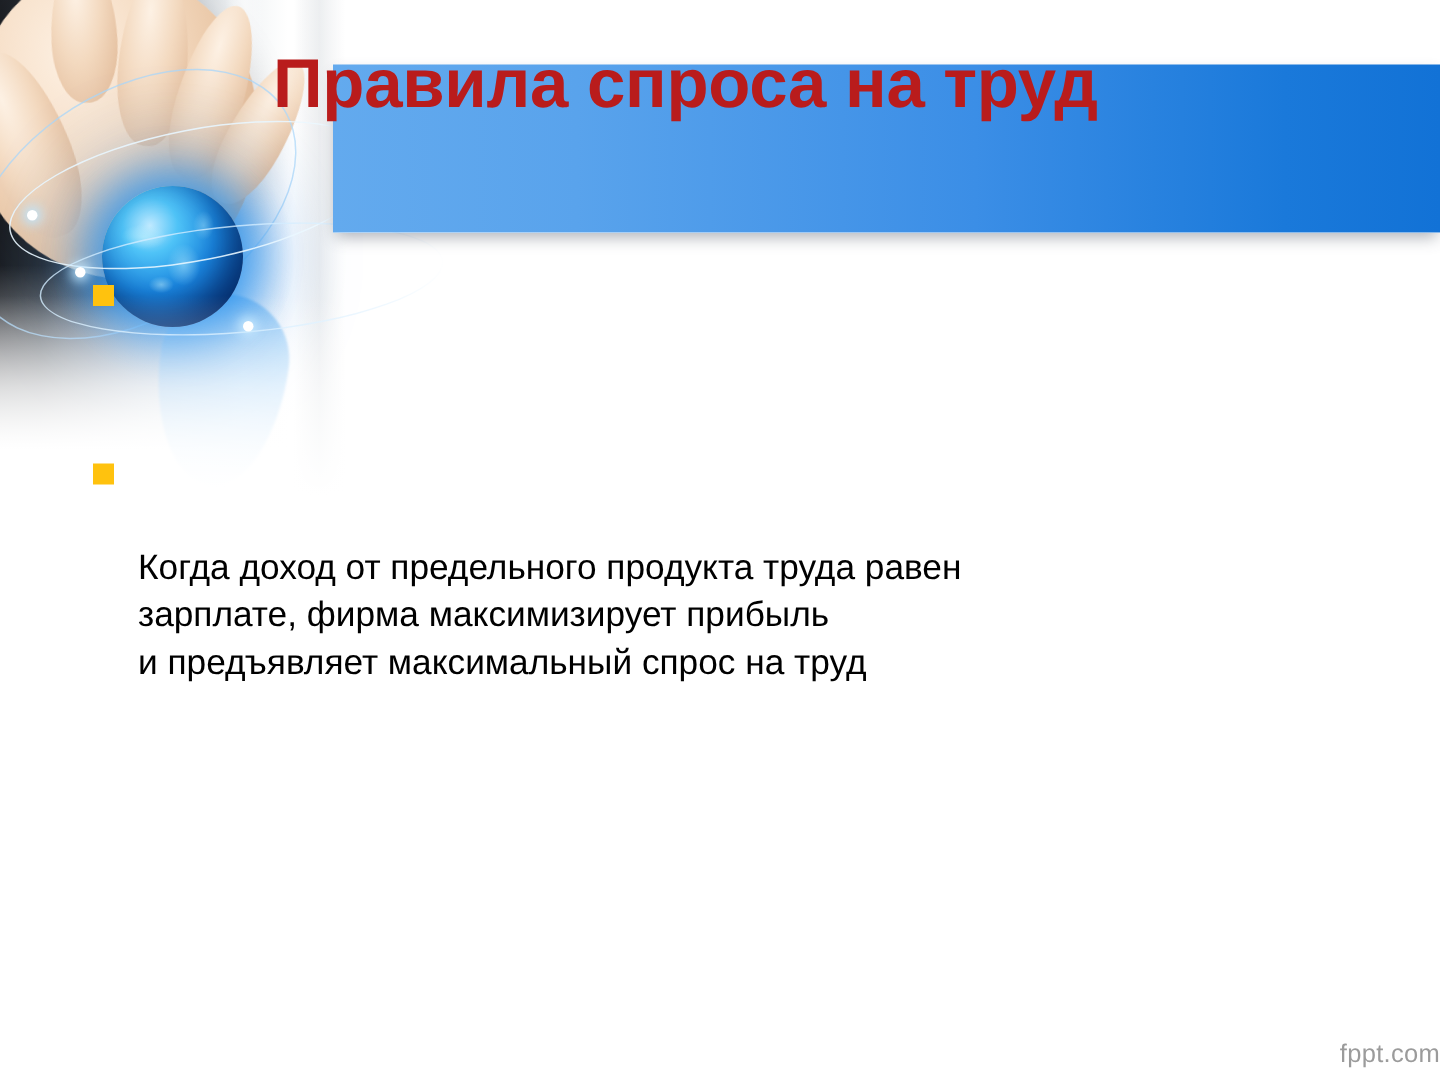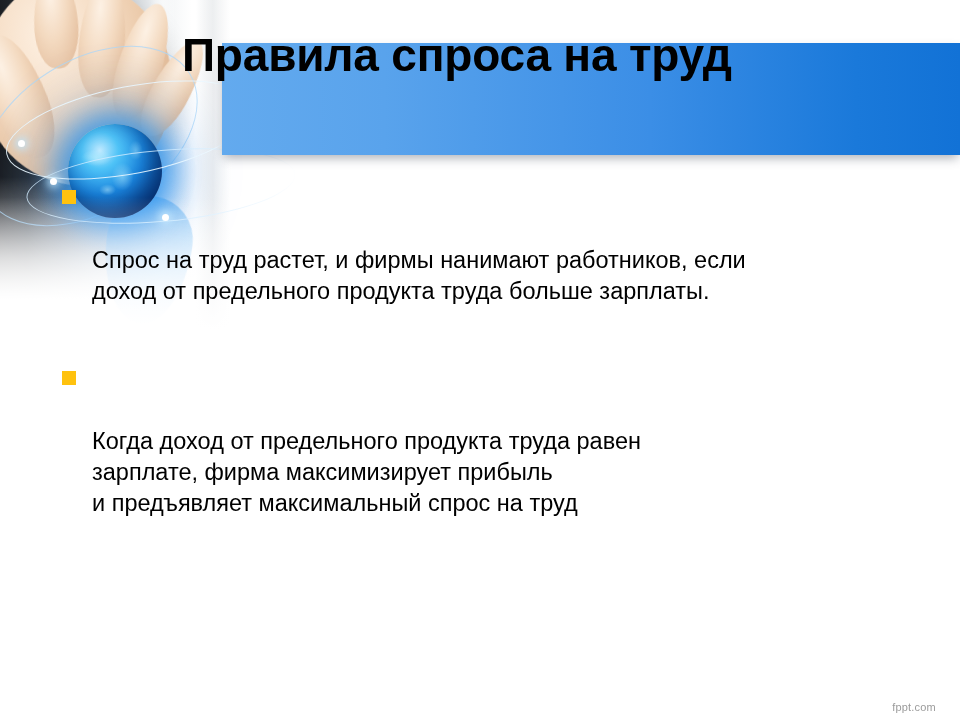--- a/index.html
+++ b/index.html
@@ -165,21 +165,21 @@
     background: linear-gradient(to right, #63aaee 0%, #59a3ec 22%, #3b8ee6 58%, #1a79da 86%, #1272d6 100%);
     box-shadow: 0 5px 10px -2px rgba(70,80,95,.45);
   }
   .title-text {
     position: absolute;
     left: 182px;
     top: 30px;
     width: 680px;
     font-size: 46px;
     font-weight: bold;
-    color: #000000;
+    color: #b91c1c;
     letter-spacing: -.2px;
     line-height: 1.12;
     white-space: nowrap;
   }
 
   
   .body {
     position: absolute;
     left: 56px;
     top: 182px;
@@ -201,23 +201,23 @@
     left: 6px;
     top: 8px;
     width: 14px;
     height: 14px;
     background: #ffc20e;
   }
 
   
   .watermark {
     position: absolute;
-    right: 24px;
+    right: 0;
     bottom: 7px;
-    font-size: 11px;
+    font-size: 17px;
     color: #9b9b9b;
     letter-spacing: .2px;
   }
 </style>
 </head>
 <body>
 
 <div id="slide">
 
   <div class="photo">
@@ -251,22 +251,20 @@
     <div class="photo-fade"></div>
   </div>
 
   <div class="title-bar"></div>
   <div class="title-text">Правила спроса на труд</div>
 
   <div class="body">
 
     <div class="bullet b1">
       <span class="marker"></span>
-      <span>Спрос на труд растет, и фирмы нанимают работников, если
-доход от предельного продукта труда больше зарплаты.</span>
     </div>
 
 
     <div class="bullet b3">
       <span class="marker"></span>
       <span>Когда доход от предельного продукта труда равен
 зарплате, фирма максимизирует прибыль
 и предъявляет максимальный спрос на труд</span>
     </div>
 

